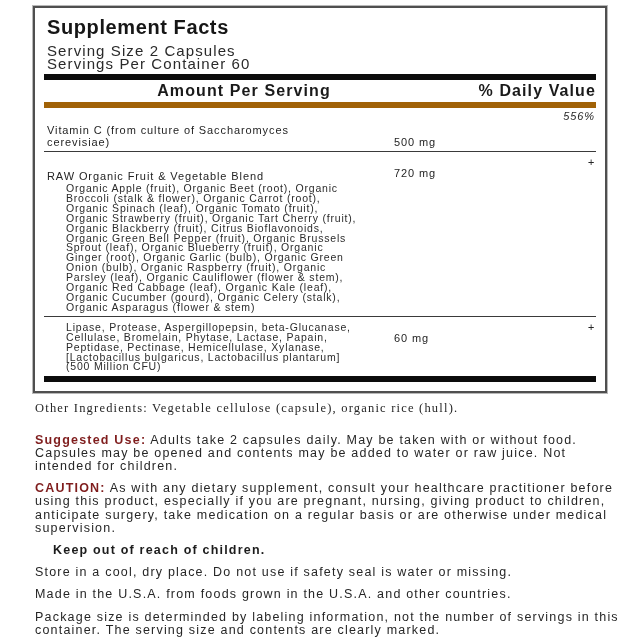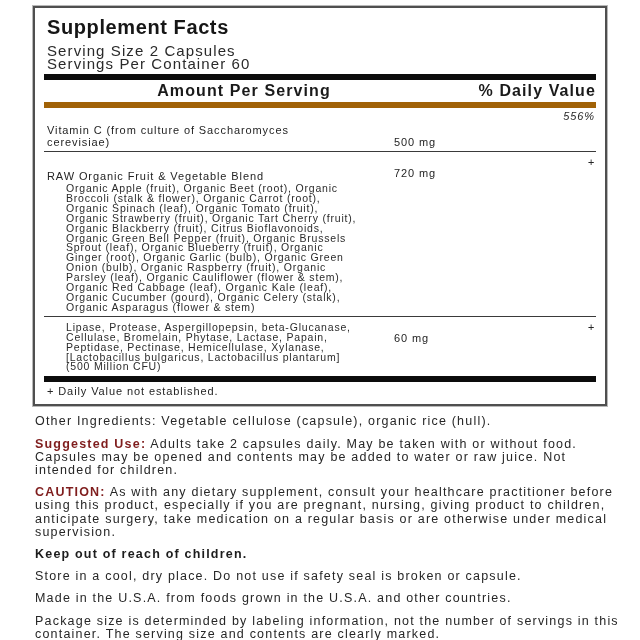--- a/index.html
+++ b/index.html
@@ -58,23 +58,23 @@
     font-size:11px;letter-spacing:0.9px;line-height:12px;
     color:#242424;margin:2px 0 1px 3px;
   }
   
   .details{
     margin:9px 0 0 35px;width:590px;
     font-size:12.5px;letter-spacing:1.2px;line-height:13.2px;
     color:#262626;
   }
   .details p{margin:0 0 9px 0;}
-  .details p.tight{margin-bottom:9px;}
+  .details p.tight{margin-bottom:18px;font-family:Liberation Serif, serif;}
   .details strong{font-weight:bold;color:#7f1d1d;}
-  .details .bold-line{font-weight:bold;color:#1c1c1c;}
+  .details .bold-line{font-weight:bold;color:#1c1c1c;margin-left:18px;}
   
   .attrs{list-style:none;margin:0 0 0 22px;padding:0;letter-spacing:1.1px;}
   .attrs li{position:relative;padding-left:18px;line-height:13px;margin:0 0 1px 0;}
   .dash-marker{
     position:absolute;left:0;top:5.5px;width:8px;height:2.6px;background:#2a2a2a;
   }
   .sub-item{position:relative;padding-left:34px;line-height:13px;margin-top:1px;}
 </style>
 </head>
 <body>
@@ -111,33 +111,32 @@
     <div class="fsep"></div>
 
     <div class="frow">
       <div class="famt">60 mg</div>
       <div class="fdv">+</div>
     </div>
     <div class="fsub">Lipase, Protease, Aspergillopepsin, beta-Glucanase, Cellulase, Bromelain, Phytase, Lactase, Papain, Peptidase, Pectinase, Hemicellulase, Xylanase, [Lactobacillus bulgaricus, Lactobacillus plantarum] (500 Million CFU)</div>
 
     <div class="fbar bottom"></div>
 
-    <div class="ffoot">+ Daily Value not established.</div>
   </section>
 
   <section class="details">
     <p class="tight">Other Ingredients: Vegetable cellulose (capsule), organic rice (hull).</p>
 
     <p><strong>Suggested Use:</strong><span> Adults take 2 capsules daily. May be taken with or without food. Capsules may be opened and contents may be added to water or raw juice. Not intended for children.</span></p>
 
     <p><strong>CAUTION:</strong><span> As with any dietary supplement, consult your healthcare practitioner before using this product, especially if you are pregnant, nursing, giving product to children, anticipate surgery, take medication on a regular basis or are otherwise under medical supervision.</span></p>
 
     <p class="bold-line">Keep out of reach of children.</p>
 
-    <p>Store in a cool, dry place. Do not use if safety seal is broken or capsule.</p>
+    <p>Store in a cool, dry place. Do not use if safety seal is water or missing.</p>
 
     <p>Made in the U.S.A. from foods grown in the U.S.A. and other countries.</p>
 
     <p>Package size is determinded by labeling information, not the number of servings in this container. The serving size and contents are clearly marked.</p>
 
     <ul class="attrs">
       <li>
         <span class="dash-marker"></span>
         <span>Made without that or soy ingredients, peanut, tree nuts or shellfish.</span>
         <div class="sub-item">

